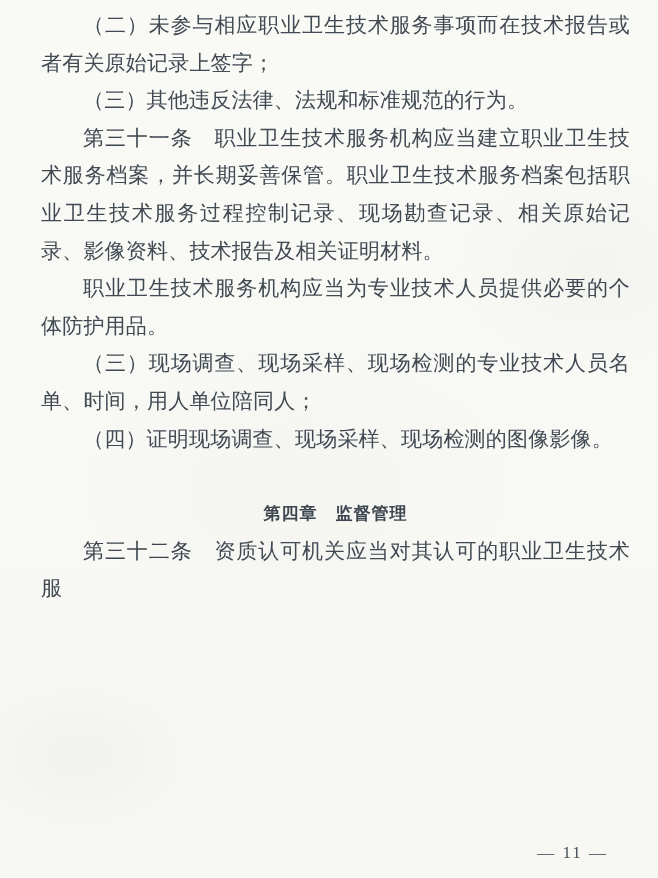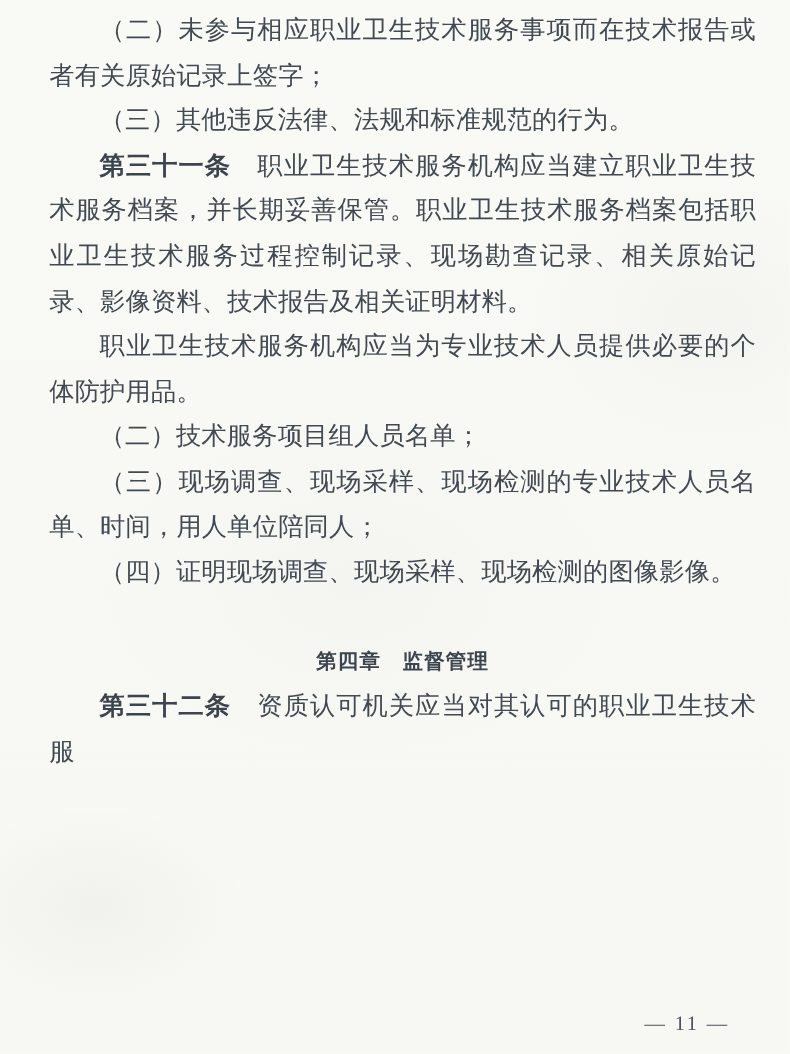--- a/index.html
+++ b/index.html
@@ -34,21 +34,21 @@
     color: #414a53;
     text-align: justify;
     text-justify: inter-ideograph;
     letter-spacing: 0.2px;
   }
   .doc p {
     margin: 0;
     text-indent: 2em;
   }
   .lead {
-    font-weight: 700;
+    font-weight: 400;
     color: #3c444d;
   }
   .chapter {
     text-indent: 0 !important;
     text-align: center;
     font-weight: 700;
     font-size: 17px;
     letter-spacing: 1px;
     margin-top: 37px !important;
     color: #3c444d;
@@ -72,21 +72,20 @@
     <p><span>（二）未参与相应职业卫生技术服务事项而在技术报告或者有关原始记录上签字；</span></p>
 
     <p><span>（三）其他违反法律、法规和标准规范的行为。</span></p>
 
     <p><span class="lead">第三十一条</span><span>　职业卫生技术服务机构应当建立职业卫生技术服务档案，并长期妥善保管。职业卫生技术服务档案包括职业卫生技术服务过程控制记录、现场勘查记录、相关原始记录、影像资料、技术报告及相关证明材料。</span></p>
 
     <p><span>职业卫生技术服务机构应当为专业技术人员提供必要的个体防护用品。</span></p>
 
 
 
-    <p><span>（二）技术服务项目组人员名单；</span></p>
 
     <p><span>（三）现场调查、现场采样、现场检测的专业技术人员名单、时间，用人单位陪同人；</span></p>
 
     <p><span>（四）证明现场调查、现场采样、现场检测的图像影像。</span></p>
 
     <p class="chapter">第四章　监督管理</p>
 
     <p><span class="lead">第三十二条</span><span>　资质认可机关应当对其认可的职业卫生技术服</span></p>
 
   </div>

